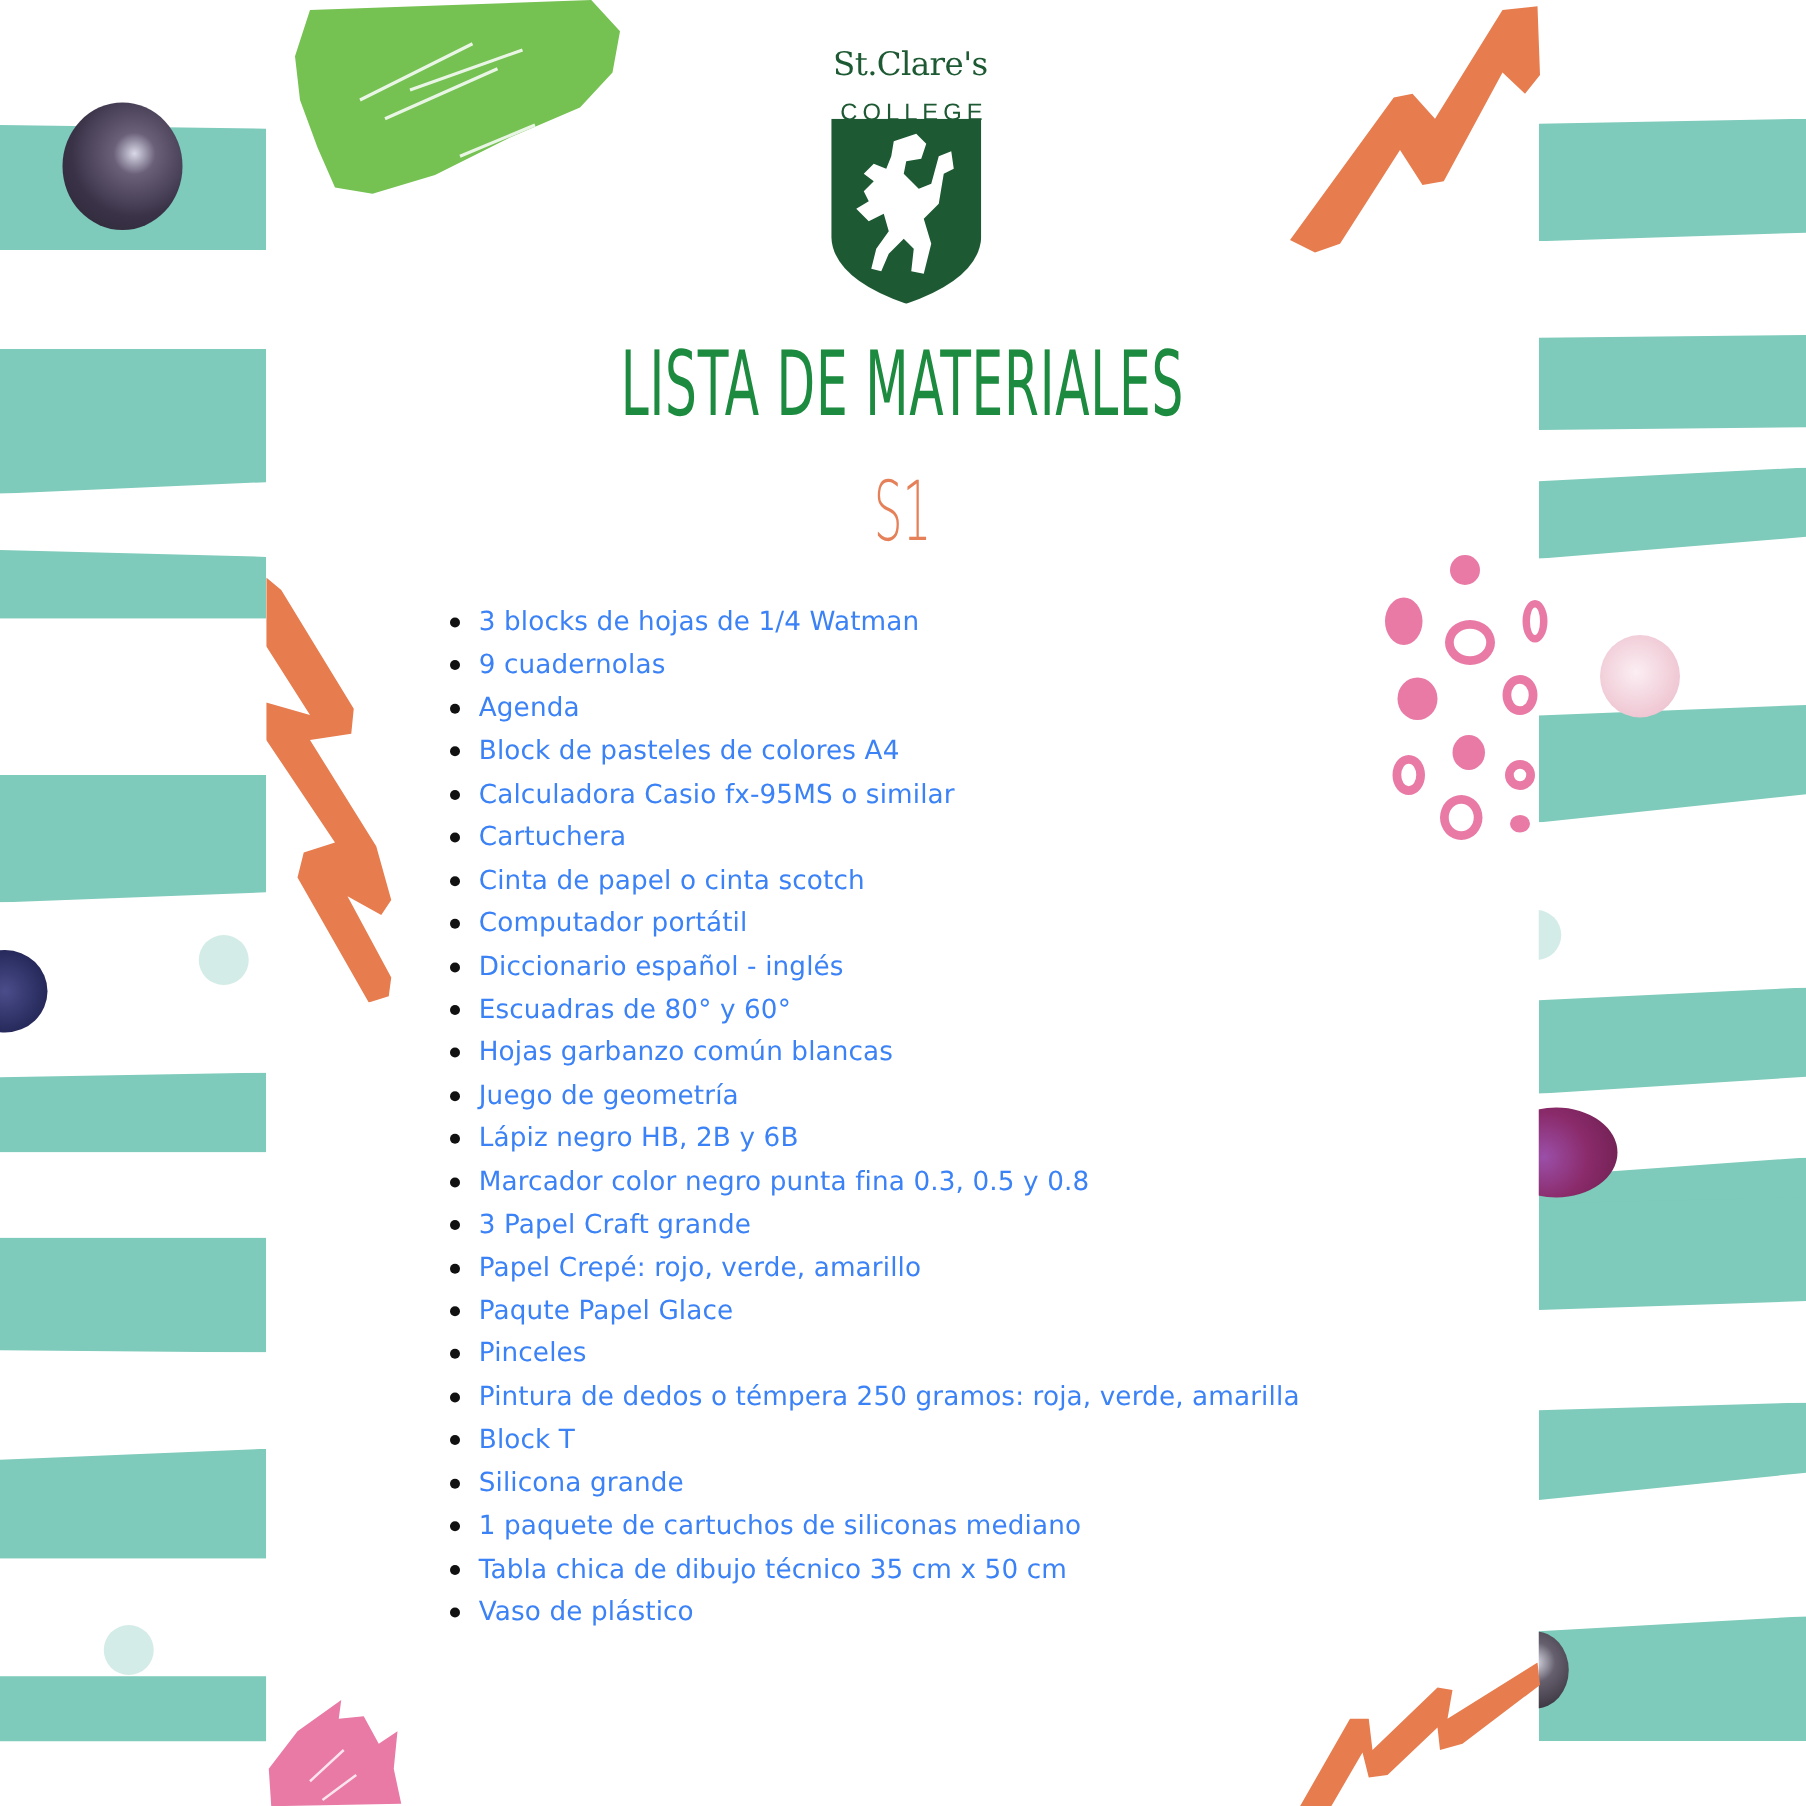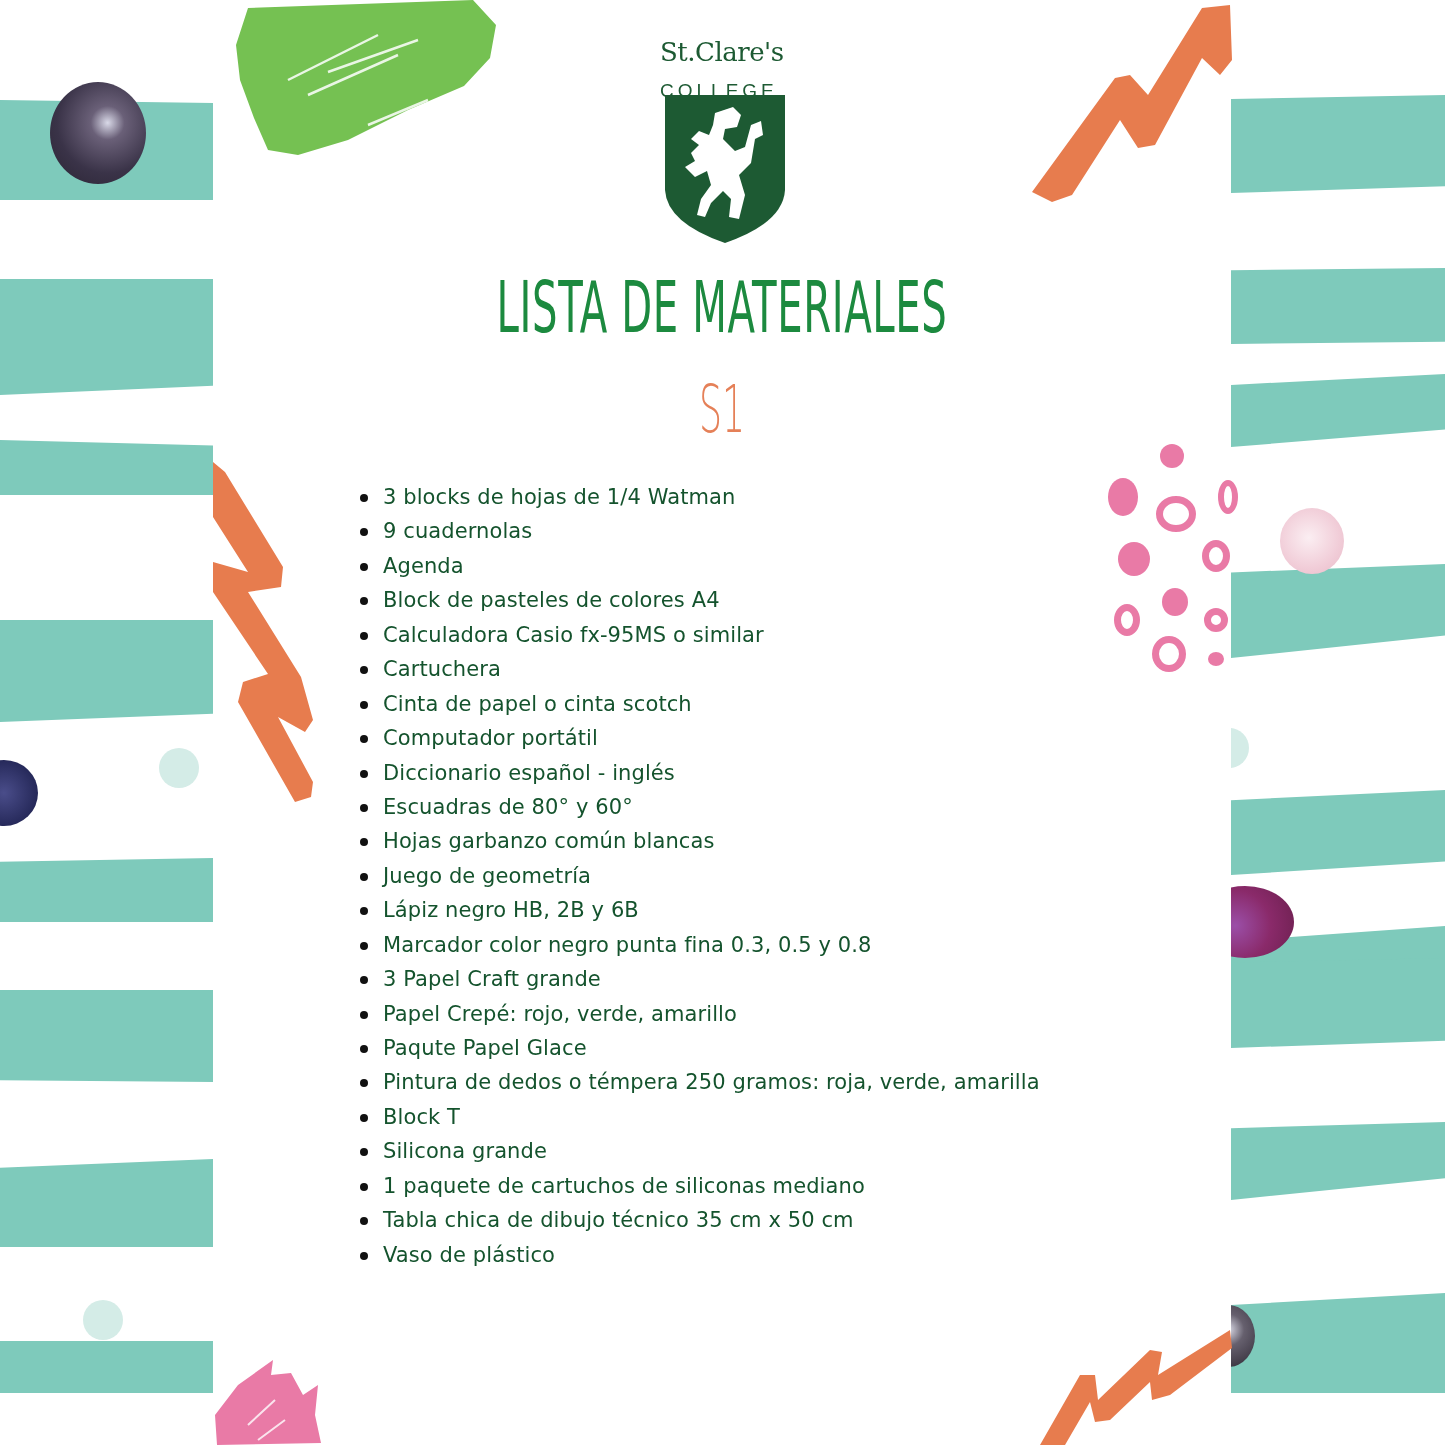--- a/index.html
+++ b/index.html
@@ -7,34 +7,34 @@
   .abs { position:absolute; }
   .side { position:absolute; top:0; height:1445px; overflow:hidden; }
   .side.left { left:0; width:213px; }
   .side.right { left:1231px; width:214px; }
   .stripe { position:absolute; left:0; width:100%; background:#7ecabb; }
   .glitter { position:absolute; border-radius:50%; }
   .mint-dot { position:absolute; border-radius:50%; background:#d4ece7; }
   .pink-spot { position:absolute; background:#e97aa6; border-radius:50%; }
   .pink-ring { position:absolute; border:7px solid #e97aa6; border-radius:50%; box-sizing:border-box; }
 
-  .logo { position:absolute; left:660px; top:38px; width:130px; text-align:left; color:#1d5a33; }
+  .logo { position:absolute; left:660px; top:38px; width:130px; text-align:right; color:#1d5a33; }
   .logo .name { font-family:"DejaVu Serif", serif; font-size:26px; letter-spacing:-0.5px; line-height:28px; }
   .logo .sub { font-family:Liberation Sans, sans-serif; font-size:19px; letter-spacing:4px; line-height:18px; margin-top:16px; }
   .shield { position:absolute; left:665px; top:95px; width:120px; height:148px; }
 
   .title { position:absolute; left:213px; width:1018px; top:262px; text-align:center; color:#1c8a3f;
            font-family:"DejaVu Sans Condensed","DejaVu Sans", sans-serif; font-size:72px; font-weight:normal;
            letter-spacing:1px; transform:scaleX(0.62); transform-origin:center; line-height:90px; }
   .subtitle { position:absolute; left:213px; width:1018px; top:370px; text-align:center; color:#e58058;
               font-family:"DejaVu Sans", sans-serif; font-size:66px; transform:scaleX(0.55); transform-origin:center; line-height:80px; font-weight:lighter; }
 
   .list { position:absolute; left:358px; top:480px; margin:0; padding:0; list-style:none; }
   .list li { position:relative; height:34.45px; line-height:34px; padding-left:25px; font-family:"DejaVu Sans", sans-serif;
-             font-size:21px; color:#14532d; white-space:nowrap; letter-spacing:0.1px; }
+             font-size:21px; color:#3b82f6; white-space:nowrap; letter-spacing:0.1px; }
   .list li .bullet { position:absolute; left:2px; top:14px; width:8px; height:8px; border-radius:50%; background:#111; }
 </style>
 </head>
 <body>
 
 <div class="side left">
   <div class="stripe" style="top:100px;height:100px;clip-path:polygon(0 0,100% 3%,100% 100%,0 100%);"></div>
   <div class="stripe" style="top:279px;height:116px;clip-path:polygon(0 0,100% 0,100% 92%,0 100%);"></div>
   <div class="stripe" style="top:440px;height:55px;clip-path:polygon(0 0,100% 10%,100% 100%,0 100%);"></div>
   <div class="stripe" style="top:620px;height:102px;clip-path:polygon(0 0,100% 0,100% 92%,0 100%);"></div>
@@ -126,19 +126,20 @@
   <li><span class="bullet"></span><span>Computador portátil</span></li>
   <li><span class="bullet"></span><span>Diccionario español - inglés</span></li>
   <li><span class="bullet"></span><span>Escuadras de 80° y 60°</span></li>
   <li><span class="bullet"></span><span>Hojas garbanzo común blancas</span></li>
   <li><span class="bullet"></span><span>Juego de geometría</span></li>
   <li><span class="bullet"></span><span>Lápiz negro HB, 2B y 6B</span></li>
   <li><span class="bullet"></span><span>Marcador color negro punta fina 0.3, 0.5 y 0.8</span></li>
   <li><span class="bullet"></span><span>3 Papel Craft grande</span></li>
   <li><span class="bullet"></span><span>Papel Crepé: rojo, verde, amarillo</span></li>
   <li><span class="bullet"></span><span>Paqute Papel Glace</span></li>
+  <li><span class="bullet"></span><span>Pinceles</span></li>
   <li><span class="bullet"></span><span>Pintura de dedos o témpera 250 gramos: roja, verde, amarilla</span></li>
   <li><span class="bullet"></span><span>Block T</span></li>
   <li><span class="bullet"></span><span>Silicona grande</span></li>
   <li><span class="bullet"></span><span>1 paquete de cartuchos de siliconas mediano</span></li>
   <li><span class="bullet"></span><span>Tabla chica de dibujo técnico 35 cm x 50 cm</span></li>
   <li><span class="bullet"></span><span>Vaso de plástico</span></li>
 </ul>
 
 </body></html>

